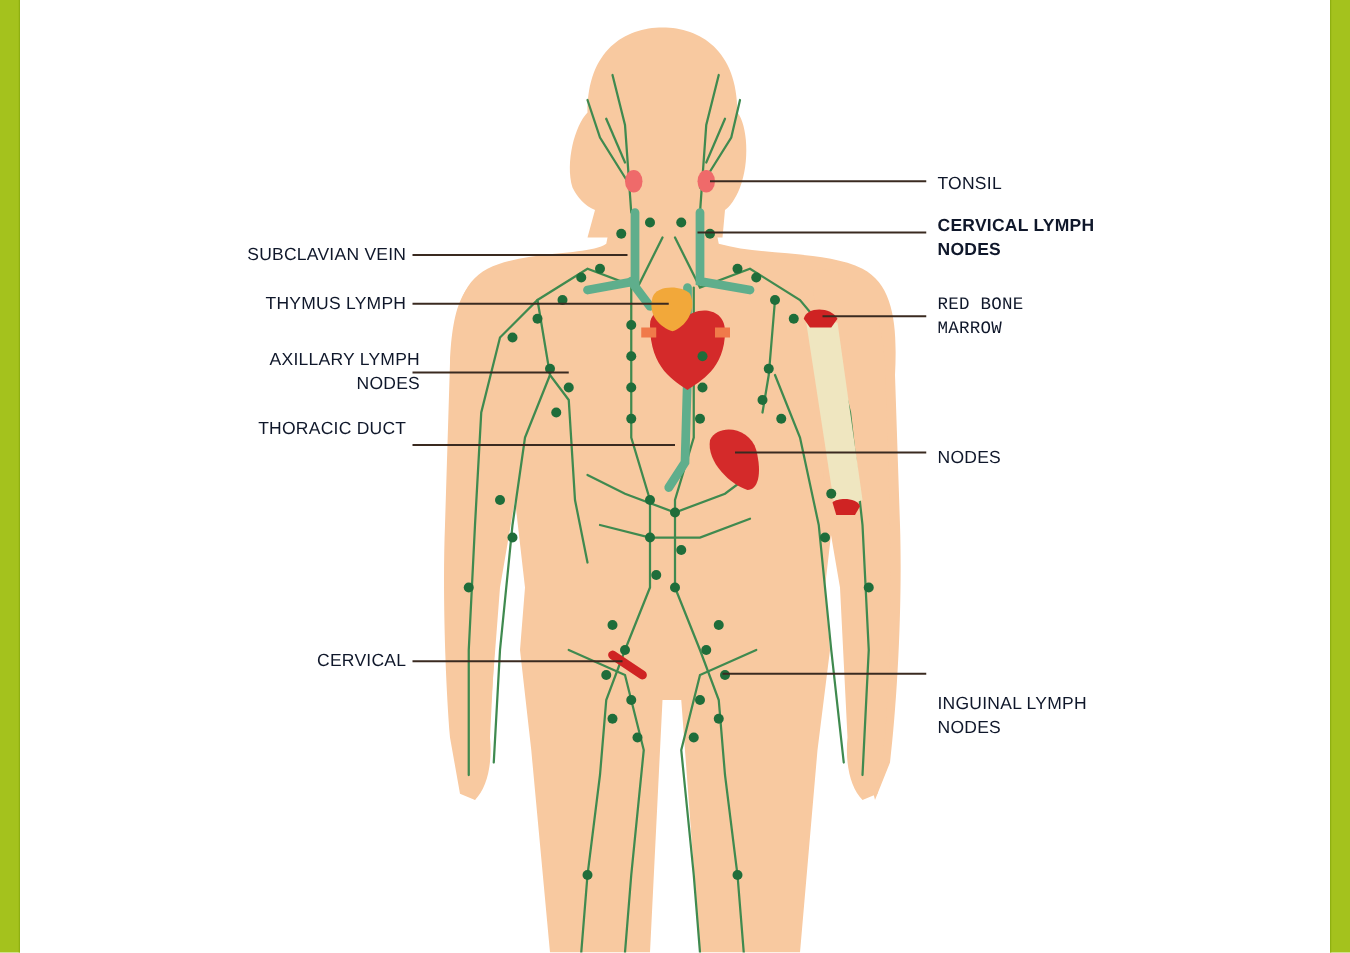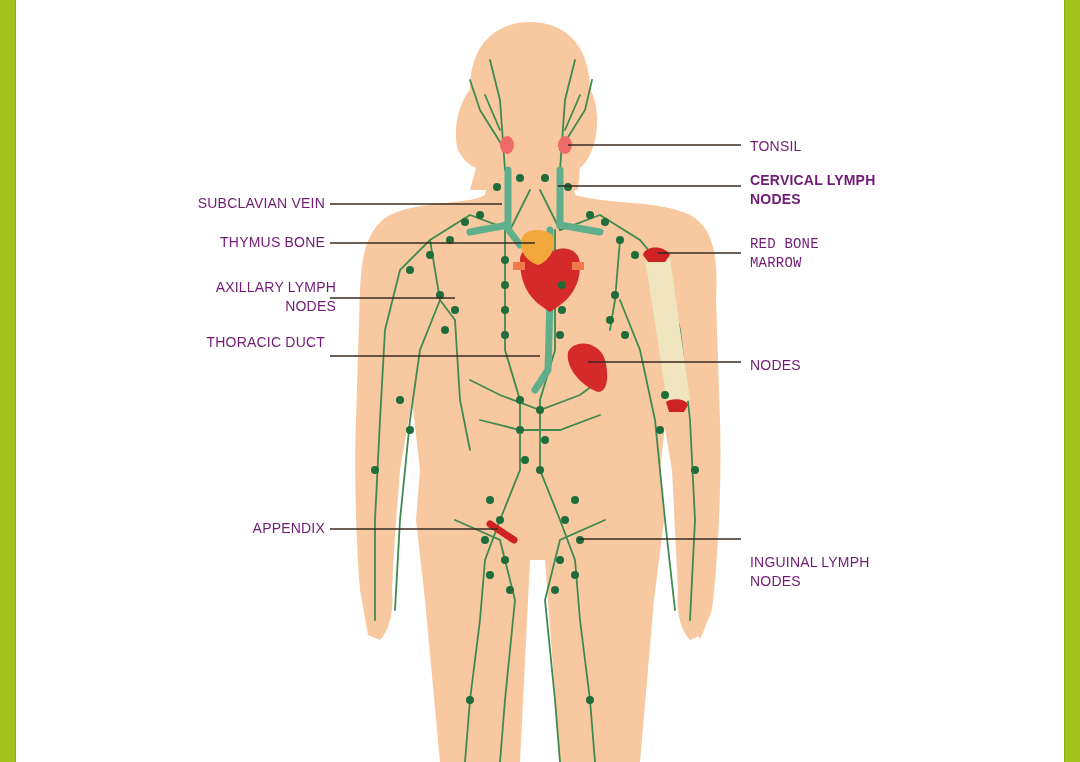--- a/index.html
+++ b/index.html
@@ -2,21 +2,21 @@
 <html><head>
 <meta charset="utf-8">
 <style>
   html,body{margin:0;padding:0;}
   body{width:1080px;height:762px;position:relative;overflow:hidden;background:#ffffff;font-family:"Liberation Sans",sans-serif;}
   .frame-bar{position:absolute;top:0;width:15px;height:762px;background:#a4c21d;}
   .frame-bar.left{left:0;border-right:1px solid #8fb012;}
   .frame-bar.right{right:0;border-left:1px solid #8fb012;}
   .canvas{position:absolute;left:16px;top:0;width:1048px;height:762px;}
   svg.figure{position:absolute;left:0;top:0;}
-  .label{position:absolute;font-size:14px;line-height:19px;color:#701a75;letter-spacing:0.2px;white-space:pre-line;}
+  .label{position:absolute;font-size:14px;line-height:19px;color:#0f172a;letter-spacing:0.2px;white-space:pre-line;}
   .label.left{text-align:right;margin-left:16px;}
   .label.right{text-align:left;}
 </style>
 </head>
 <body>
 
 <div class="frame-bar left"></div>
 <div class="frame-bar right"></div>
 
 <div class="canvas">
@@ -146,25 +146,25 @@
       <line x1="568" y1="145" x2="741" y2="145"></line>
       <line x1="558" y1="186" x2="741" y2="186"></line>
       <line x1="658" y1="253" x2="741" y2="253"></line>
       <line x1="588" y1="362" x2="741" y2="362"></line>
       <line x1="578" y1="539" x2="741" y2="539"></line>
     </g>
   </svg>
 </div>
 
 <div class="label left" style="right:755px;top:194px;">SUBCLAVIAN VEIN</div>
-<div class="label left" style="right:755px;top:233px;">THYMUS BONE</div>
+<div class="label left" style="right:755px;top:233px;">THYMUS LYMPH</div>
 <div class="label left" style="right:744px;top:278px;">AXILLARY LYMPH
 NODES</div>
 <div class="label left" style="right:755px;top:333px;">THORACIC DUCT</div>
-<div class="label left" style="right:755px;top:519px;">APPENDIX</div>
+<div class="label left" style="right:755px;top:519px;">CERVICAL</div>
 
 <div class="label right" style="left:750px;top:137px;">TONSIL</div>
 <div class="label right" style="left:750px;top:171px;font-weight:bold;">CERVICAL LYMPH
 NODES</div>
 <div class="label right" style="left:750px;top:235px;font-family:Liberation Mono, monospace;">RED BONE
 MARROW</div>
 <div class="label right" style="left:750px;top:356px;">NODES</div>
 <div class="label right" style="left:750px;top:553px;">INGUINAL LYMPH
 NODES</div>
 

